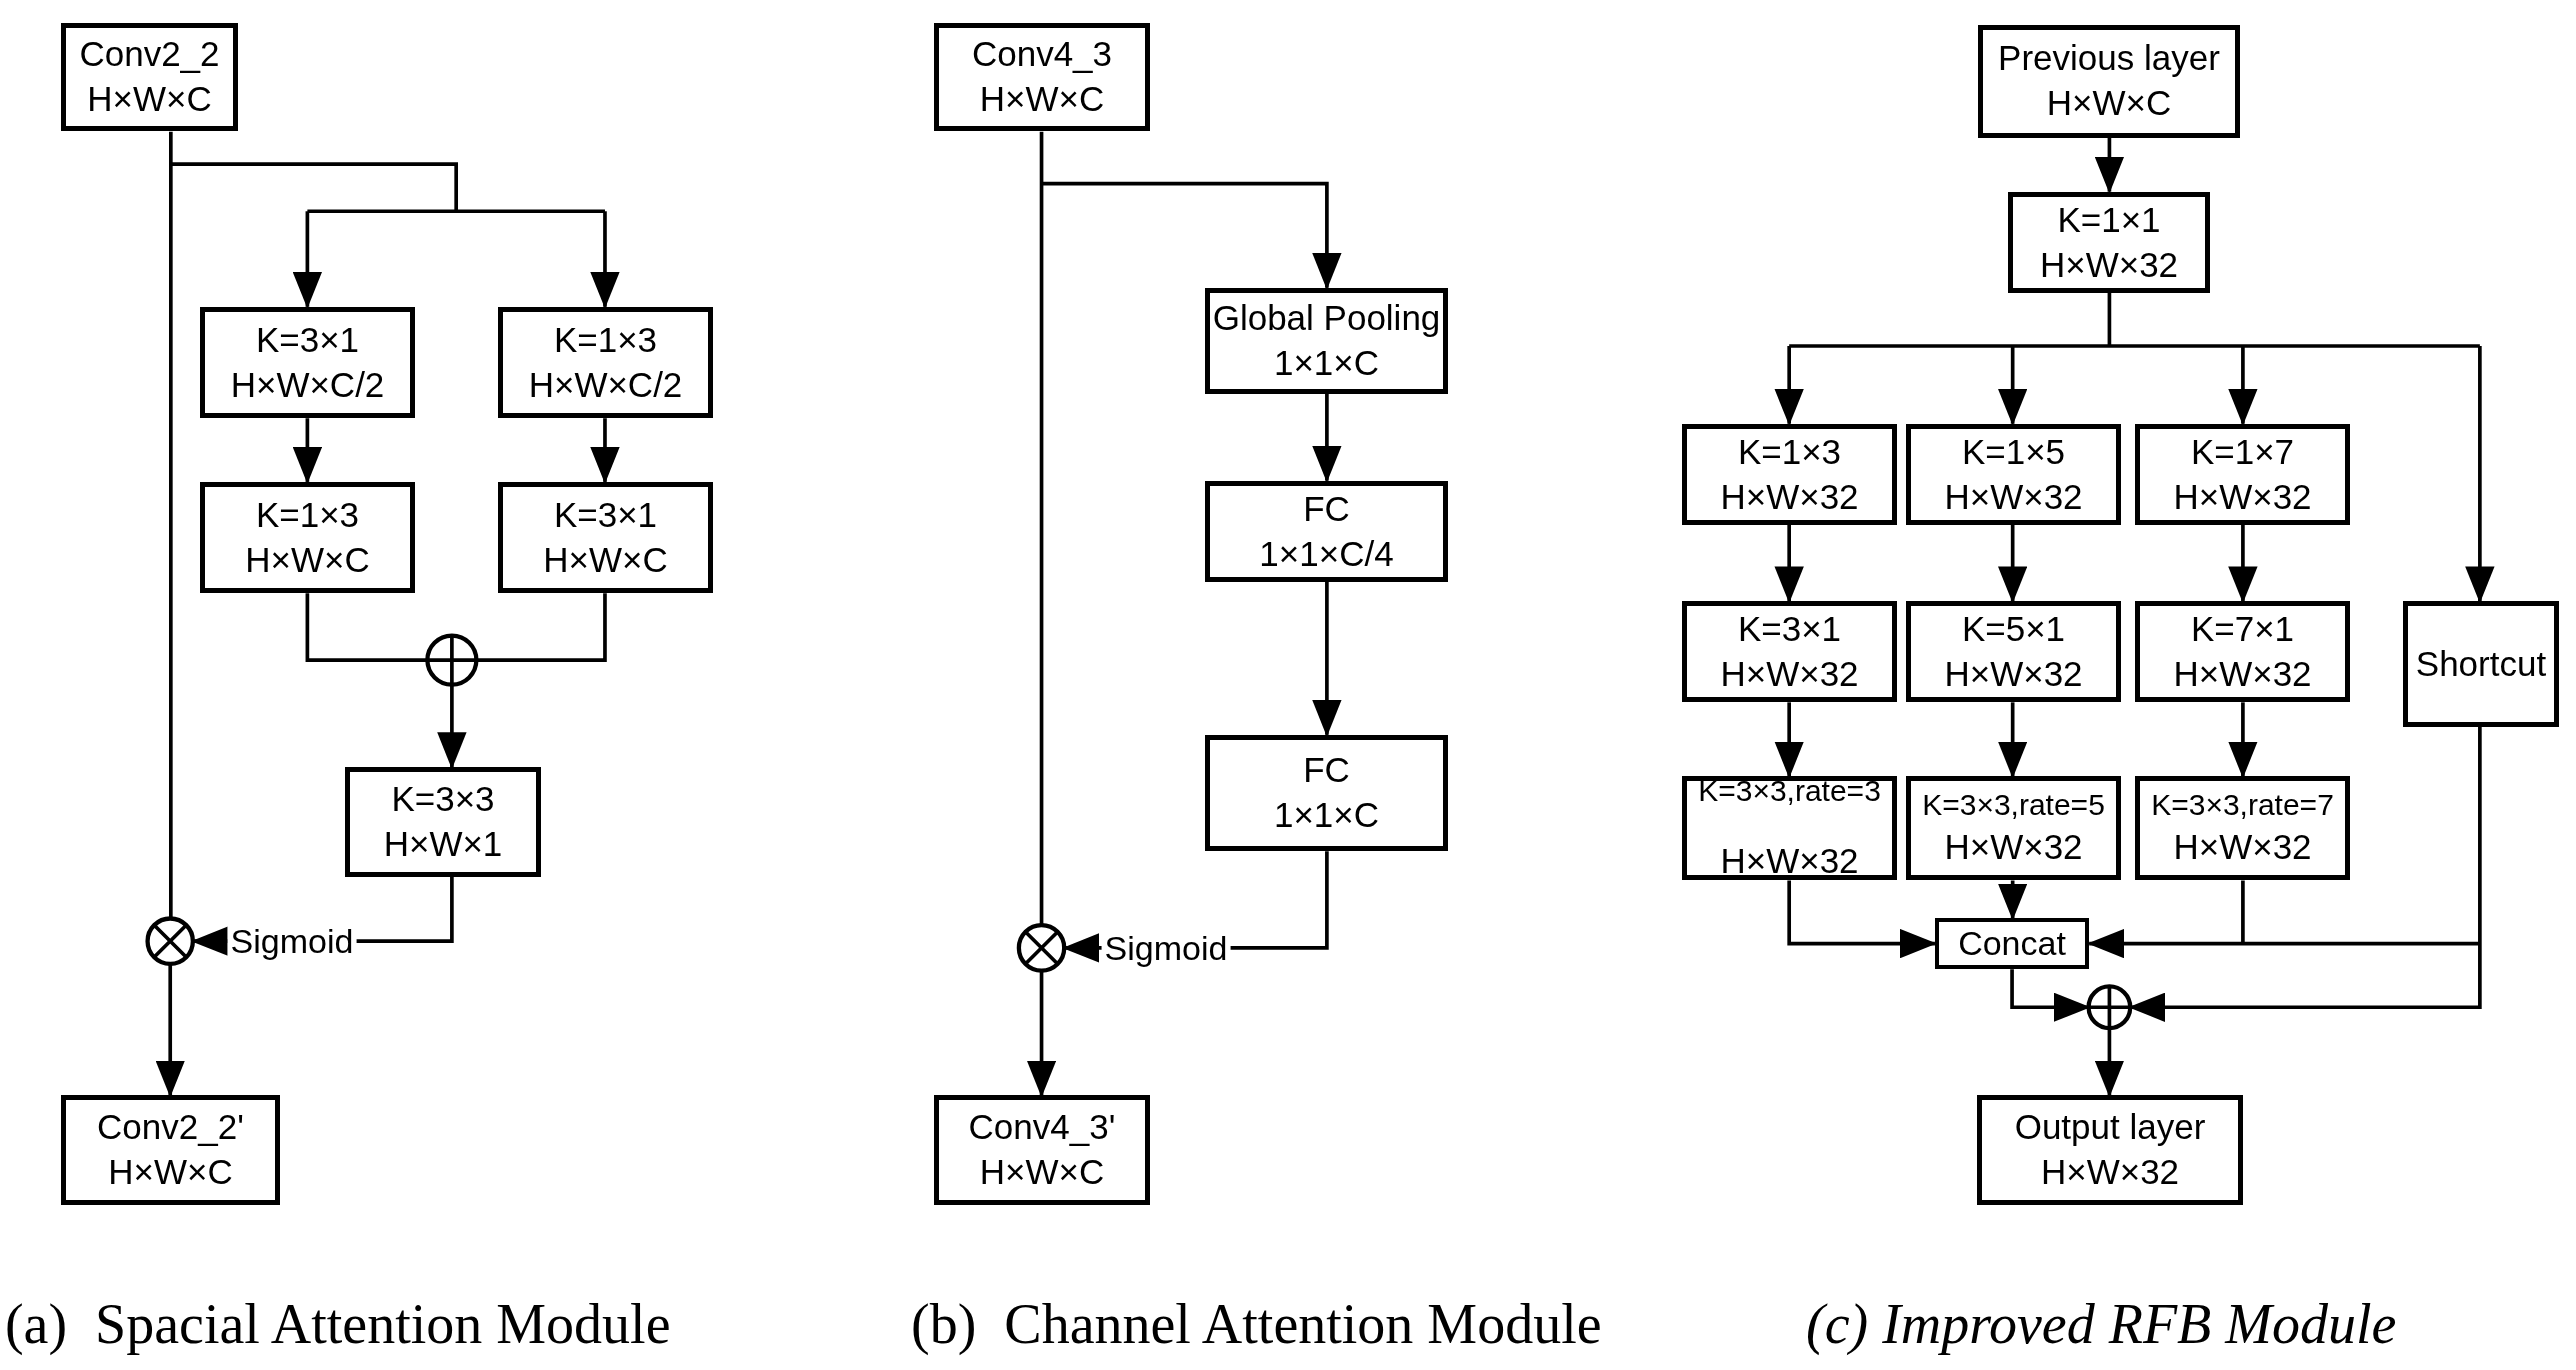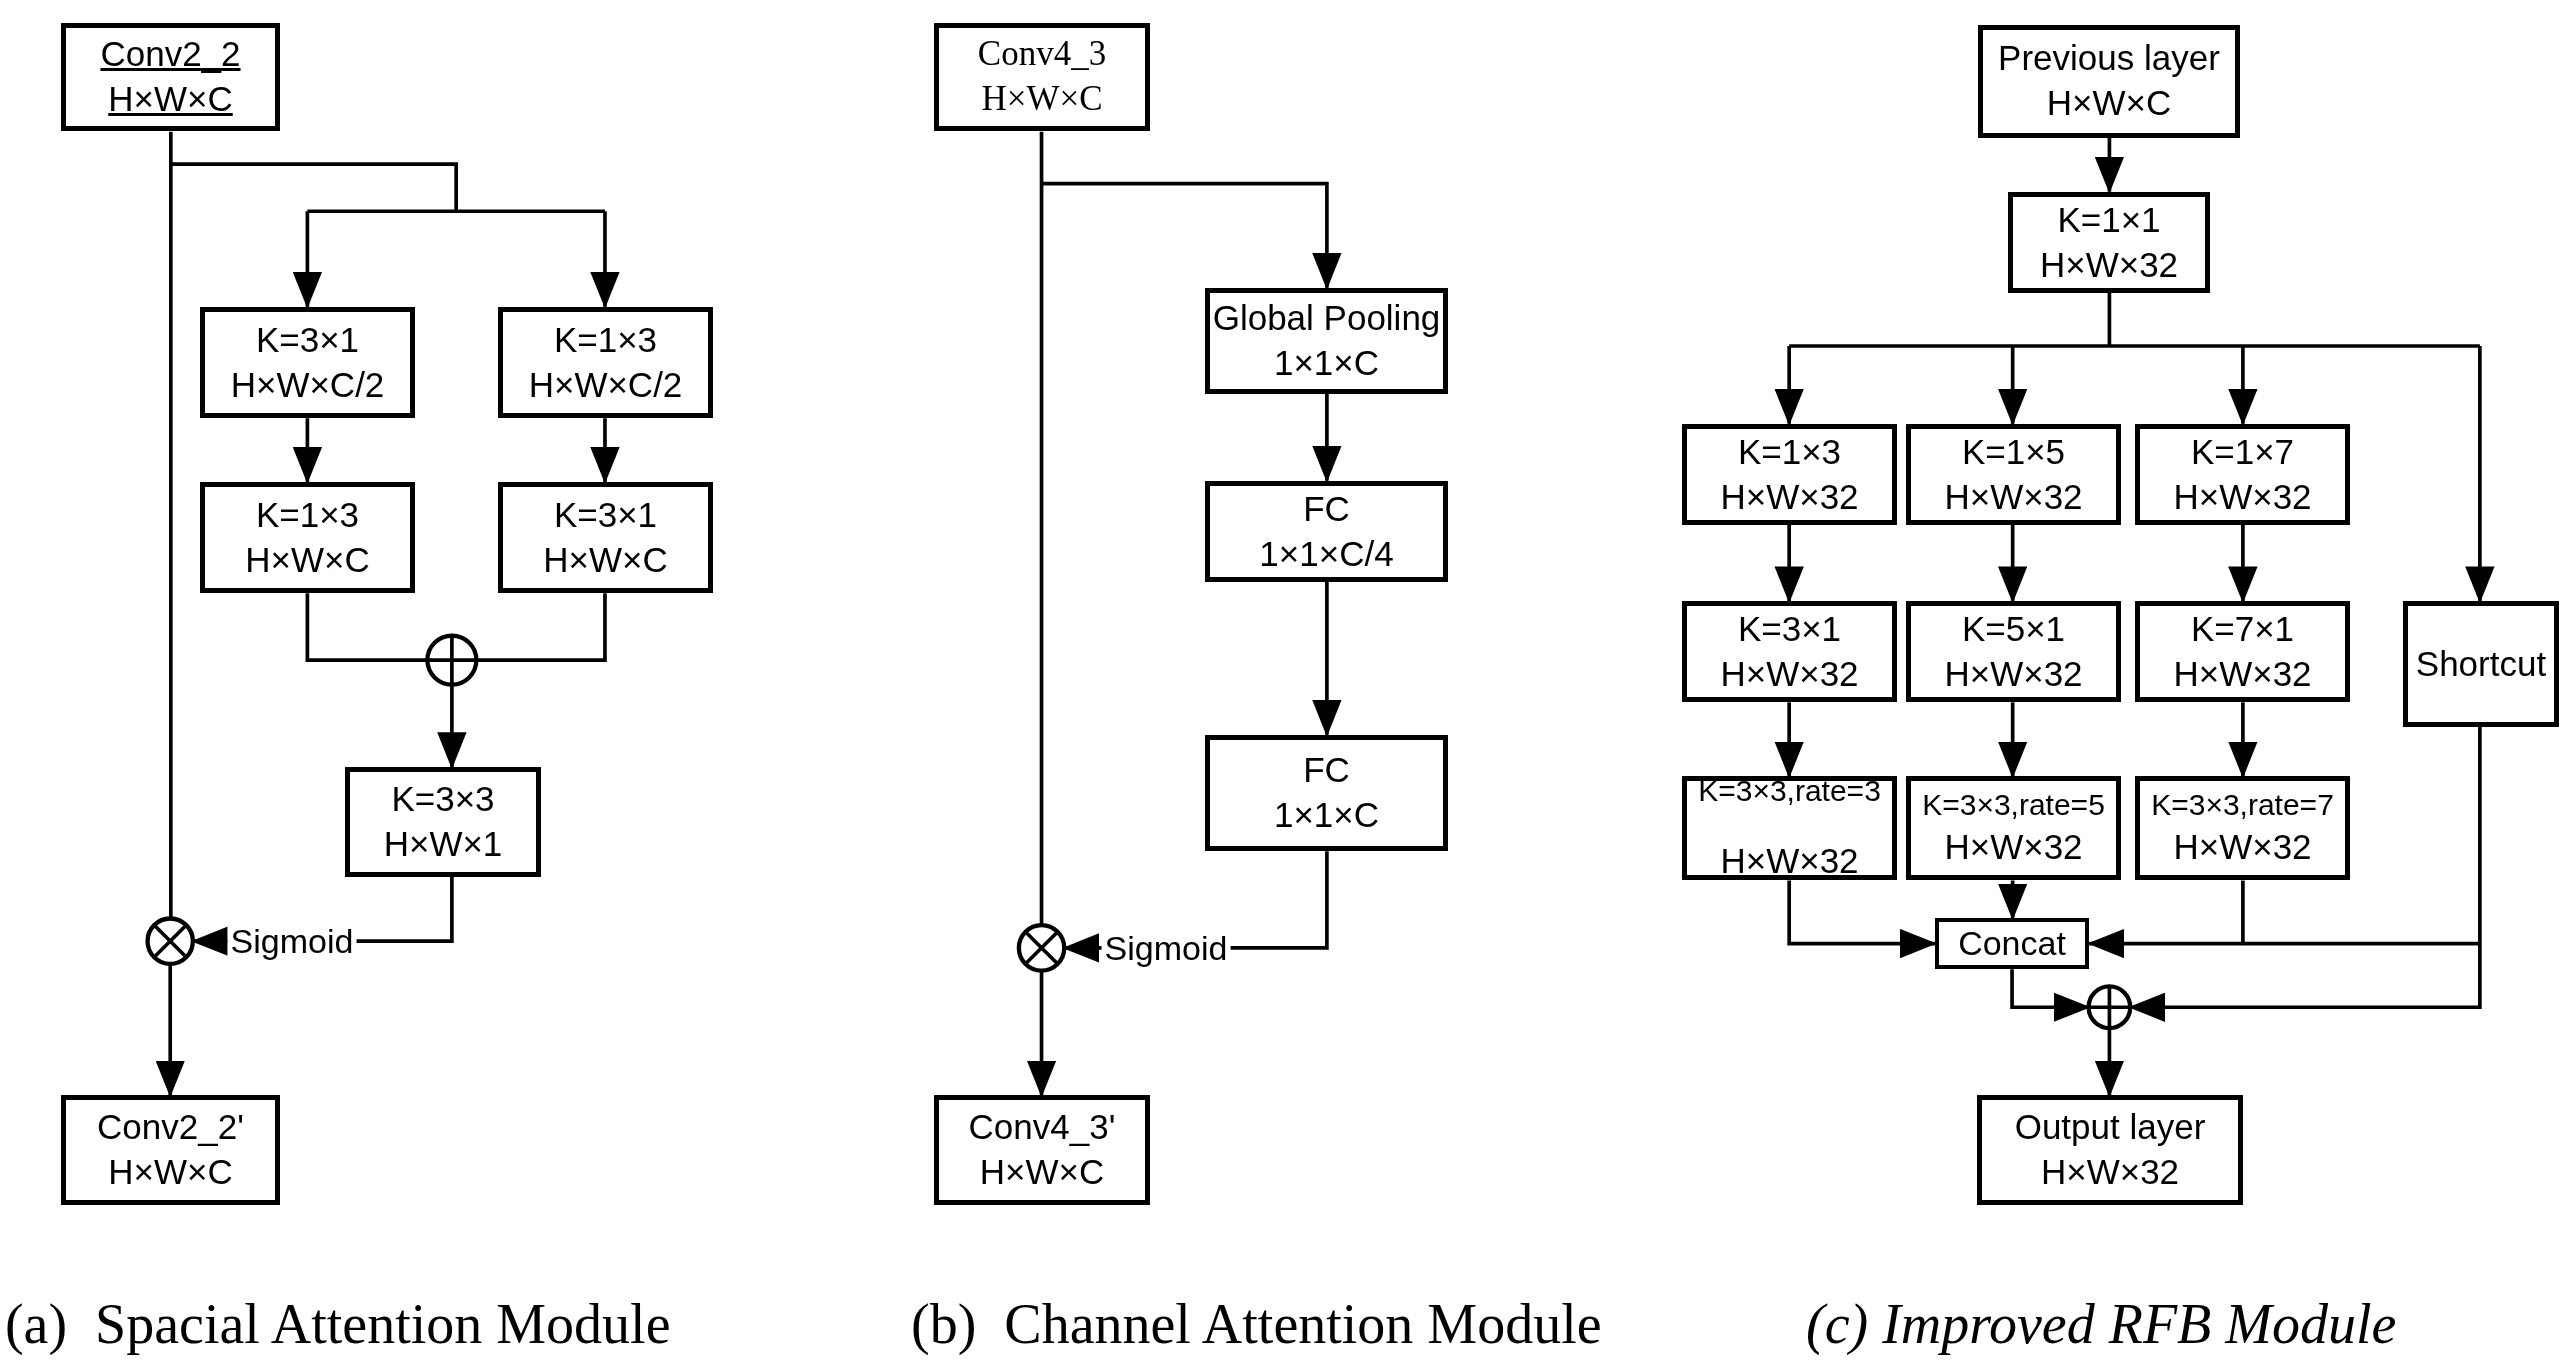--- a/index.html
+++ b/index.html
@@ -90,21 +90,21 @@
       <path d="M3286 1583 V1645 H3411" marker-end="url(#ah)"></path>
       <path d="M3445 1679 V1789" marker-end="url(#ah)"></path>
     </g>
 
     <g>
       <circle cx="3445" cy="1645" r="34" fill="#fff" stroke="#000" stroke-width="7"></circle>
       <path d="M3445 1611 V1679 M3411 1645 H3479" stroke="#000" stroke-width="6" fill="none"></path>
     </g>
   </svg>
 
-  <div class="box" style="left:61px;top:23px;width:219px;height:108px;text-decoration:underline;">
+  <div class="box" style="left:61px;top:23px;width:177px;height:108px;">
     <span class="l1">Conv2_2</span>
     <span class="l2">H×W×C</span>
   </div>
   <div class="box" style="left:200px;top:307px;width:215px;height:111px;">
     <span class="l1">K=3×1</span>
     <span class="l2">H×W×C/2</span>
   </div>
   <div class="box" style="left:498px;top:307px;width:215px;height:111px;">
     <span class="l1">K=1×3</span>
     <span class="l2">H×W×C/2</span>
@@ -120,21 +120,21 @@
   <div class="box" style="left:345px;top:767px;width:196px;height:110px;">
     <span class="l1">K=3×3</span>
     <span class="l2">H×W×1</span>
   </div>
   <div class="box" style="left:61px;top:1095px;width:219px;height:110px;">
     <span class="l1">Conv2_2'</span>
     <span class="l2">H×W×C</span>
   </div>
   <div class="sig" style="left:292px;top:941px;">Sigmoid</div>
 
-  <div class="box" style="left:934px;top:23px;width:216px;height:108px;font-family:Liberation Serif, serif;">
+  <div class="box" style="left:934px;top:23px;width:216px;height:108px;">
     <span class="l1">Conv4_3</span>
     <span class="l2">H×W×C</span>
   </div>
   <div class="box" style="left:1205px;top:288px;width:243px;height:106px;">
     <span class="l1">Global Pooling</span>
     <span class="l2">1×1×C</span>
   </div>
   <div class="box" style="left:1205px;top:481px;width:243px;height:101px;">
     <span class="l1">FC</span>
     <span class="l2">1×1×C/4</span>

